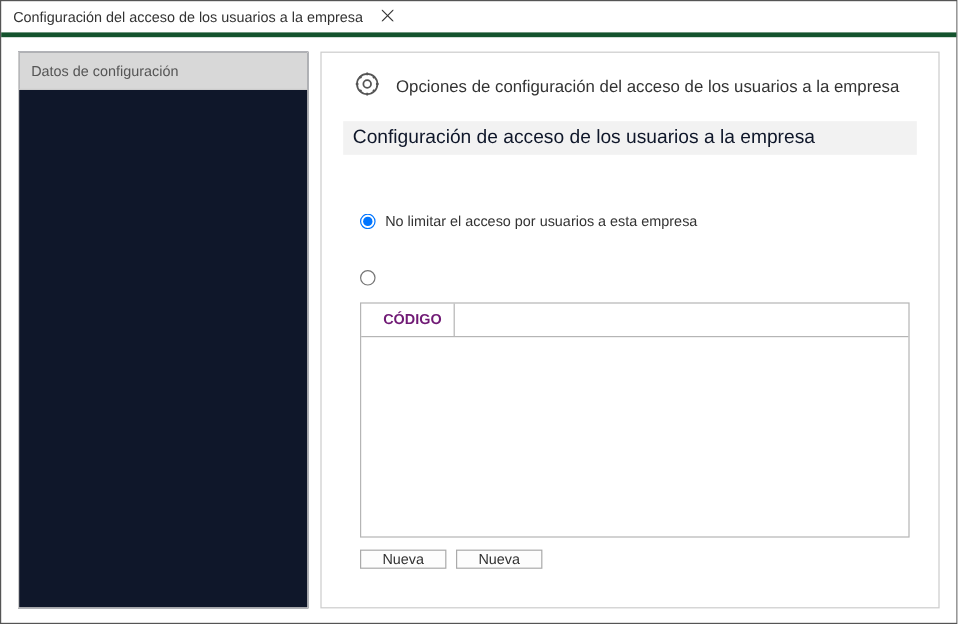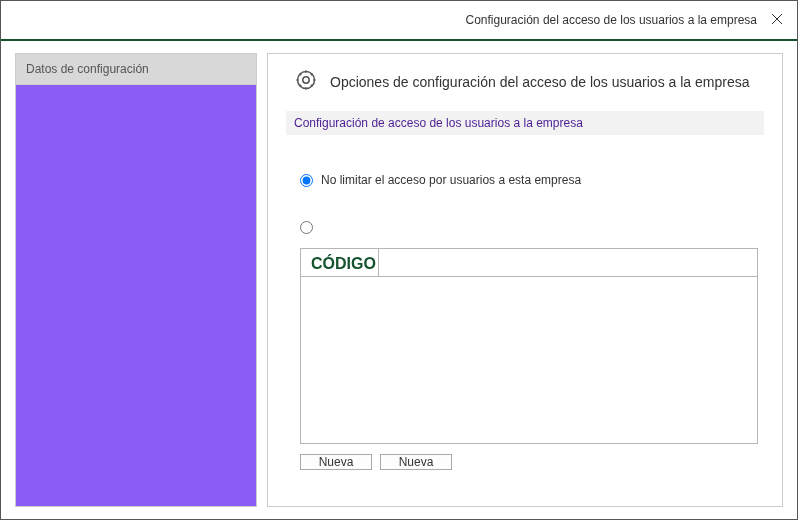--- a/index.html
+++ b/index.html
@@ -1,37 +1,37 @@
 <!DOCTYPE html>
 <html><head>
 <meta charset="utf-8">
 <style>
   * { box-sizing: border-box; }
   html, body { margin: 0; padding: 0; font-family: "Segoe UI", Tahoma, sans-serif; font-size: 12px; color: #333; background: #fff; }
   .window { width: 798px; height: 520px; border: 1px solid #555; background: #fff; display: flex; flex-direction: column; }
-  .titlebar { display: flex; align-items: center; justify-content: flex-end; height: 40px; padding: 0 0 0 10px; border-bottom: 2px solid #14532d; }
+  .titlebar { display: flex; align-items: center; justify-content: flex-start; height: 30px; padding: 0 0 0 10px; border-bottom: 4px solid #14532d; }
   .titlebar-title { font-size: 12px; color: #333; }
   .close-btn { width: 40px; height: 30px; display: flex; align-items: center; justify-content: center; cursor: pointer; }
   .close-btn svg { width: 10px; height: 10px; }
   .body { flex: 1; display: flex; padding: 12px 14px; gap: 10px; }
-  .sidebar { width: 242px; border: 1px solid #ccc; background: #8b5cf6; }
+  .sidebar { width: 242px; border: 1px solid #ccc; background: #0f172a; }
   .sidebar-item { background: #d8d8d8; color: #555; padding: 8px 10px; font-size: 12px; border-bottom: 1px solid #ccc; cursor: default; }
   .main { flex: 1; border: 1px solid #ccc; padding: 14px 18px 14px 18px; display: flex; flex-direction: column; }
   .heading { display: flex; align-items: center; gap: 12px; margin-bottom: 16px; padding-left: 8px; }
   .gear-icon svg { width: 24px; height: 24px; }
   .heading-text { font-size: 14px; color: #333; }
-  .section-label { background: #f2f2f2; padding: 5px 8px; font-size: 12px; color: #4c1d95; margin-bottom: 14px; }
+  .section-label { background: #f2f2f2; padding: 5px 8px; font-size: 16px; color: #0f172a; margin-bottom: 24px; }
   .radios { padding-left: 14px; display: flex; flex-direction: column; gap: 10px; margin-bottom: 14px; }
   .radio-row { display: flex; align-items: center; gap: 8px; cursor: pointer; margin-top: 24px; }
   .radio-row input { margin: 0; }
   .radio-row label { font-size: 12px; color: #333; cursor: pointer; }
   .table-wrap { margin-left: 14px; margin-right: 6px; }
   .table { border: 1px solid #b5b5b5; height: 196px; background: #fff; }
   .table-head { display: flex; border-bottom: 1px solid #b5b5b5; height: 28px; }
-  .th { padding: 6px 10px; font-size: 16px; color: #14532d; }
+  .th { padding: 6px 10px; font-size: 12px; color: #701a75; }
   .th-code { width: 78px; border-right: 1px solid #b5b5b5; font-weight: bold; text-align: right; }
   .th-name { flex: 1; }
   .table-buttons { display: flex; gap: 8px; margin-top: 10px; }
   .btn { min-width: 72px; height: 16px; border: 1px solid #aaa; background: #fdfdfd; font-size: 12px; color: #333; cursor: pointer; padding: 0 12px; }
   .footer { display: flex; justify-content: flex-end; gap: 10px; padding: 10px 14px 14px 14px; }
   .footer .btn { min-width: 82px; height: 25px; }
 </style>
 </head>
 <body>
 

